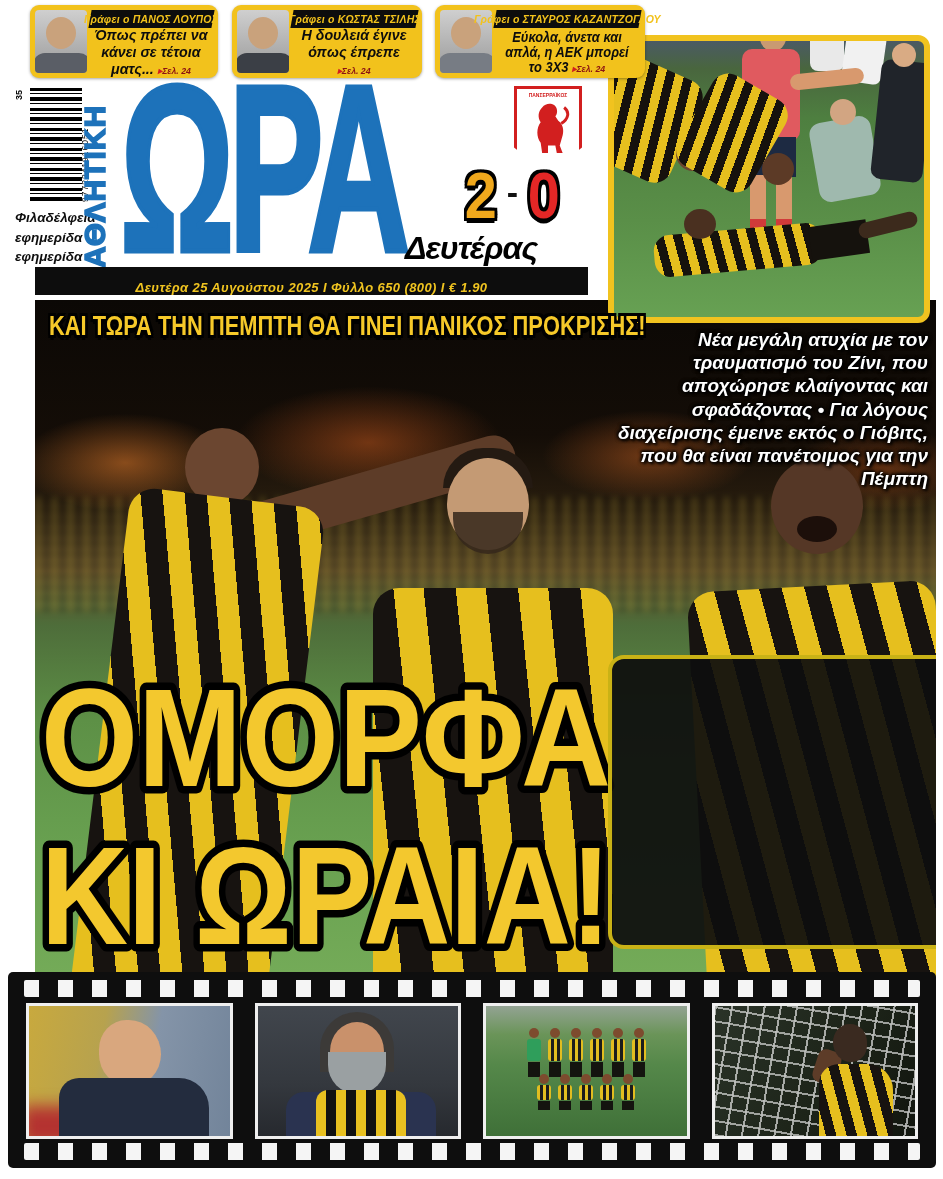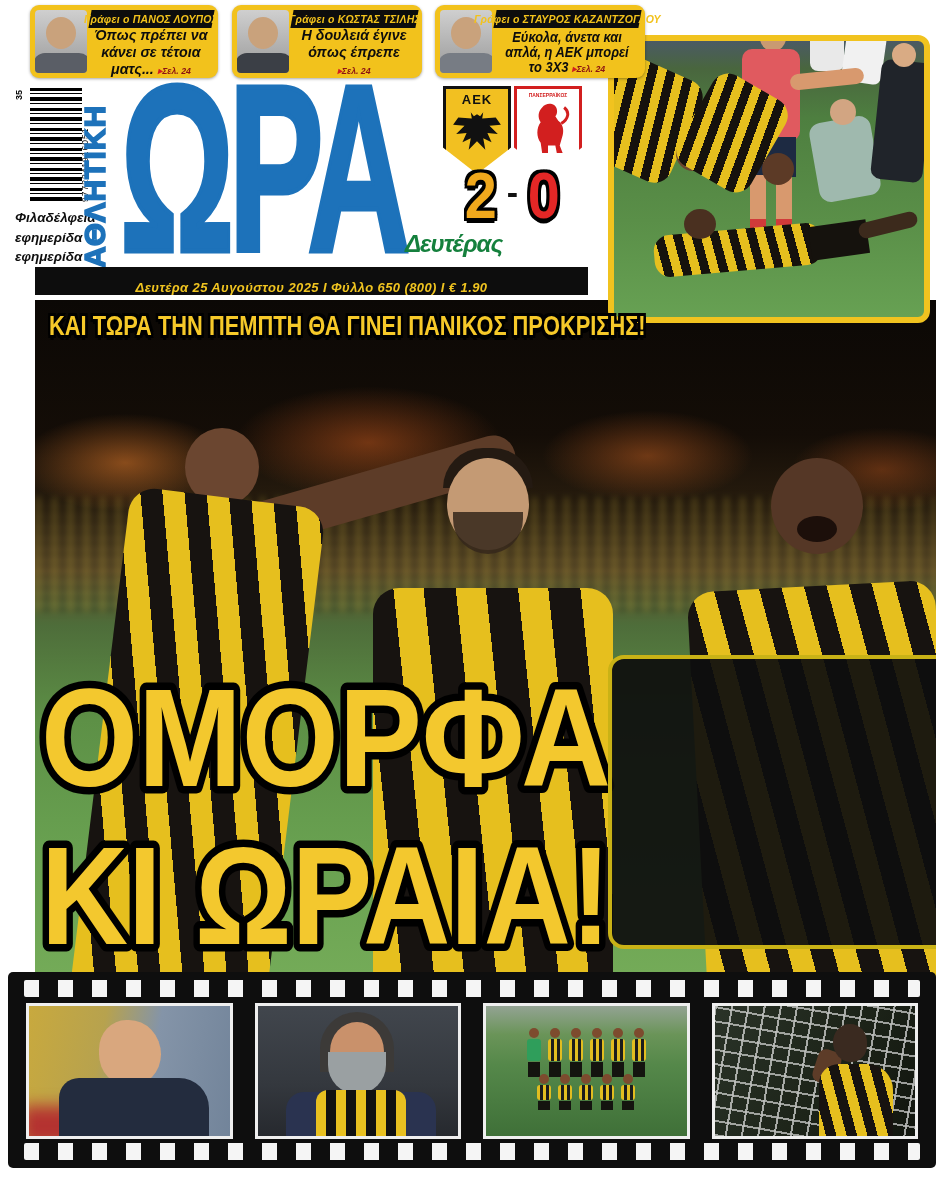--- a/index.html
+++ b/index.html
@@ -39,22 +39,22 @@
   .barcode .digits{position:absolute;left:64px;top:0;height:114px;font-size:8.5px;color:#000;
      writing-mode:vertical-rl;transform:rotate(180deg);letter-spacing:1px;}
   .tagline{position:absolute;left:15px;top:208px;color:#0d0d0d;font-weight:bold;font-size:13.5px;
      line-height:1.45;font-style:italic;}
   .vtitle{position:absolute;left:78px;top:88px;height:180px;color:#1d72ba;font-weight:bold;
      font-size:30px;writing-mode:vertical-rl;transform:rotate(180deg);letter-spacing:1px;
      -webkit-text-stroke:1.5px #1d72ba;}
   .main-title{position:absolute;left:120px;top:50px;color:#1d72ba;font-weight:bold;font-size:238px;
      line-height:1;letter-spacing:-10px;transform:scaleX(.60);transform-origin:left top;
      -webkit-text-stroke:5px #1d72ba;}
-  .subtitle{position:absolute;left:405px;top:230px;color:#15803d;font-weight:bold;font-style:italic;
-     font-size:24px;letter-spacing:-1px;}
+  .subtitle{position:absolute;left:405px;top:230px;color:#000000;font-weight:bold;font-style:italic;
+     font-size:32px;letter-spacing:-1px;}
 
   .shield{position:absolute;top:86px;width:68px;height:88px;display:flex;flex-direction:column;
      align-items:center;clip-path:polygon(0 0,100% 0,100% 70%,50% 100%,0 70%);}
   .shield .lbl{font-weight:bold;margin-top:3px;white-space:nowrap;}
   .aek{left:443px;background:#f2c021;border:3px solid #111;box-sizing:border-box;}
   .aek .lbl{color:#111;font-size:13px;letter-spacing:1px;}
   .pan{left:514px;background:#fff;border:3px solid #d21f1f;box-sizing:border-box;}
   .pan .lbl{color:#d21f1f;font-size:5px;}
   .scoreline{position:absolute;left:443px;top:168px;width:139px;height:56px;display:flex;
      align-items:center;justify-content:center;gap:8px;font-weight:bold;}
@@ -234,26 +234,20 @@
   </div>
   <div class="tagline">
     <div>Φιλαδέλφεια</div>
     <div>εφημερίδα</div>
     <div>εφημερίδα</div>
   </div>
   <div class="vtitle">ΑΘΛΗΤΙΚΗ</div>
   <div class="main-title">ΩΡΑ</div>
   <div class="subtitle">Δευτέρας</div>
 
-  <div class="shield aek">
-    <span class="lbl">ΑΕΚ</span>
-    <svg width="52" height="52" viewBox="0 0 100 100">
-      <path d="M38 10 L44 18 L50 14 L56 18 L62 10 L60 22 L86 20 L96 34 L74 36 L90 52 L70 50 L78 68 L62 60 L66 82 L50 66 L34 82 L38 60 L22 68 L30 50 L10 52 L26 36 L4 34 L14 20 L40 22 Z" fill="#111"></path>
-    </svg>
-  </div>
   <div class="shield pan">
     <span class="lbl">ΠΑΝΣΕΡΡΑΪΚΟΣ</span>
     <svg width="44" height="60" viewBox="0 0 60 80">
       <path d="M22 12 C28 4 40 6 42 14 C43 18 42 22 40 24 L44 30 C50 34 52 42 50 50 L46 64 L50 74 L42 74 L40 64 L30 64 L30 74 L22 74 L20 60 C14 52 14 40 20 32 C16 26 16 18 22 12 Z" fill="#d21f1f"></path>
       <path d="M48 34 C58 28 60 18 52 12" fill="none" stroke="#d21f1f" stroke-width="4"></path>
     </svg>
   </div>
   <div class="scoreline">
     <span class="d score-h o3">2</span>
     <span class="score-sep">-</span>
@@ -299,20 +293,21 @@
     <div class="p2-hair"></div>
     <div class="mp-head p2-head"></div>
     <div class="p2-beard"></div>
     <div class="mp-torso p2-torso"></div>
 
     <div class="mp-head p3-head"></div>
     <div class="p3-mouth"></div>
     <div class="mp-torso p3-torso"></div>
 
     <div class="kicker o3">ΚΑΙ ΤΩΡΑ ΤΗΝ ΠΕΜΠΤΗ ΘΑ ΓΙΝΕΙ ΠΑΝΙΚΟΣ ΠΡΟΚΡΙΣΗΣ!</div>
+    <div class="lead">Νέα μεγάλη ατυχία με τον τραυματισμό του Ζίνι, που αποχώρησε κλαίγοντας και σφαδάζοντας • Για λόγους διαχείρισης έμεινε εκτός ο Γιόβιτς, που θα είναι πανέτοιμος για την Πέμπτη</div>
 
     <svg class="headline-svg" width="610" height="320" viewBox="0 0 610 320">
       <text x="305" y="138" text-anchor="middle" font-size="140" textLength="570" lengthAdjust="spacingAndGlyphs">ΟΜΟΡΦΑ</text>
       <text x="305" y="296" text-anchor="middle" font-size="140" textLength="570" lengthAdjust="spacingAndGlyphs">ΚΙ ΩΡΑΙΑ!</text>
     </svg>
 
     <div class="infobox">
     </div>
   </div>
 

